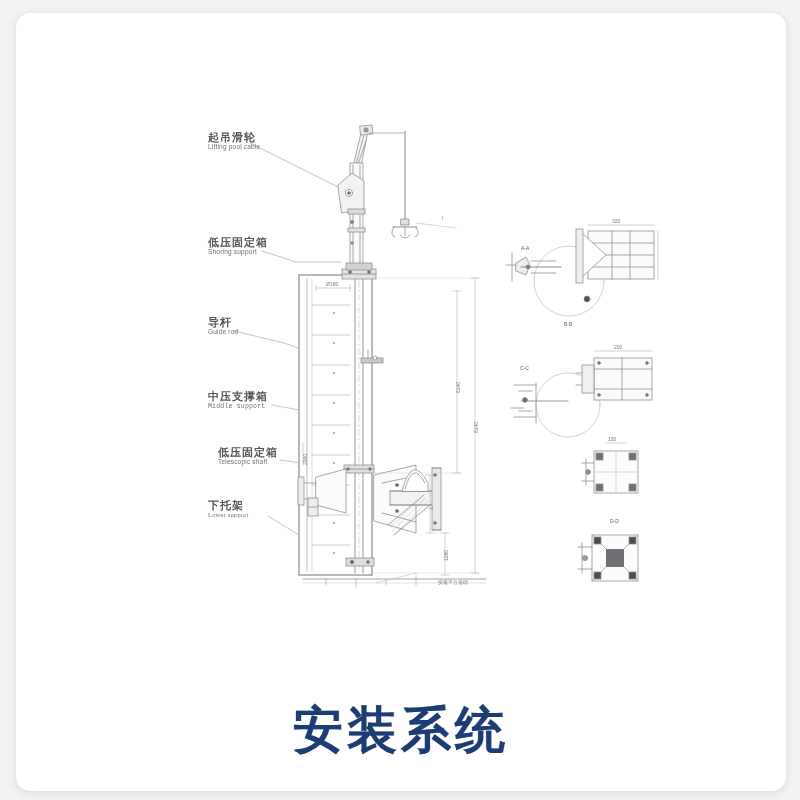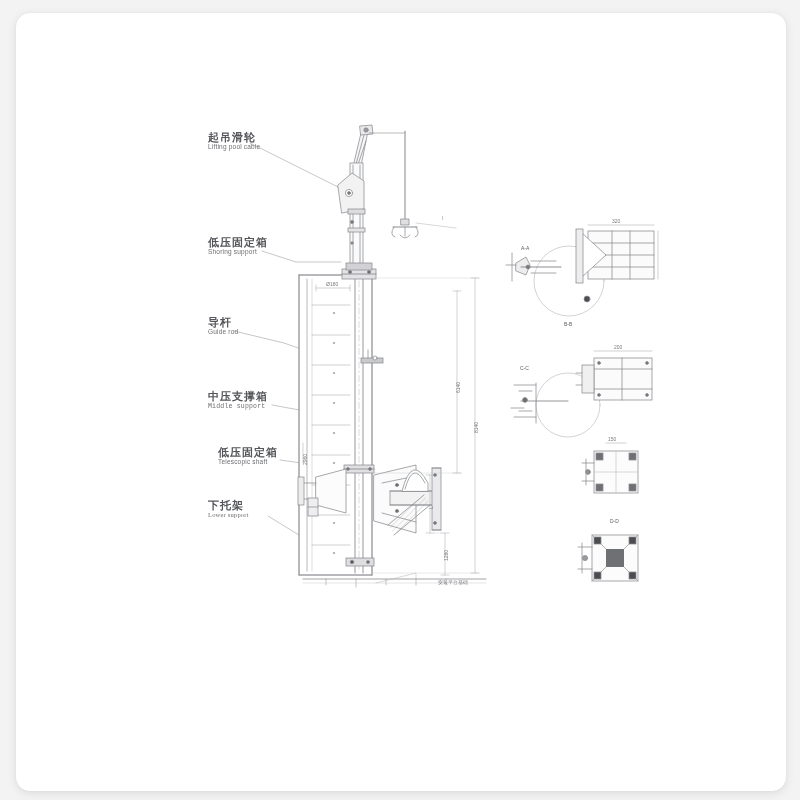--- a/index.html
+++ b/index.html
@@ -439,14 +439,17 @@
     <div class="micro dark" style="left:548px; top:308px;">B-B</div>
 
     <div class="micro dark" style="left:504px; top:352px;">C-C</div>
 
     <div class="micro dark" style="left:594px; top:505px;">D-D</div>
 
     <div class="micro" style="left:422px; top:566px;">安装平台基础</div>
 
   </div>
 
+  <div id="title-wrap">
+    <span id="title">安装系统</span>
+  </div>
 
 </div>
 
 </body></html>

